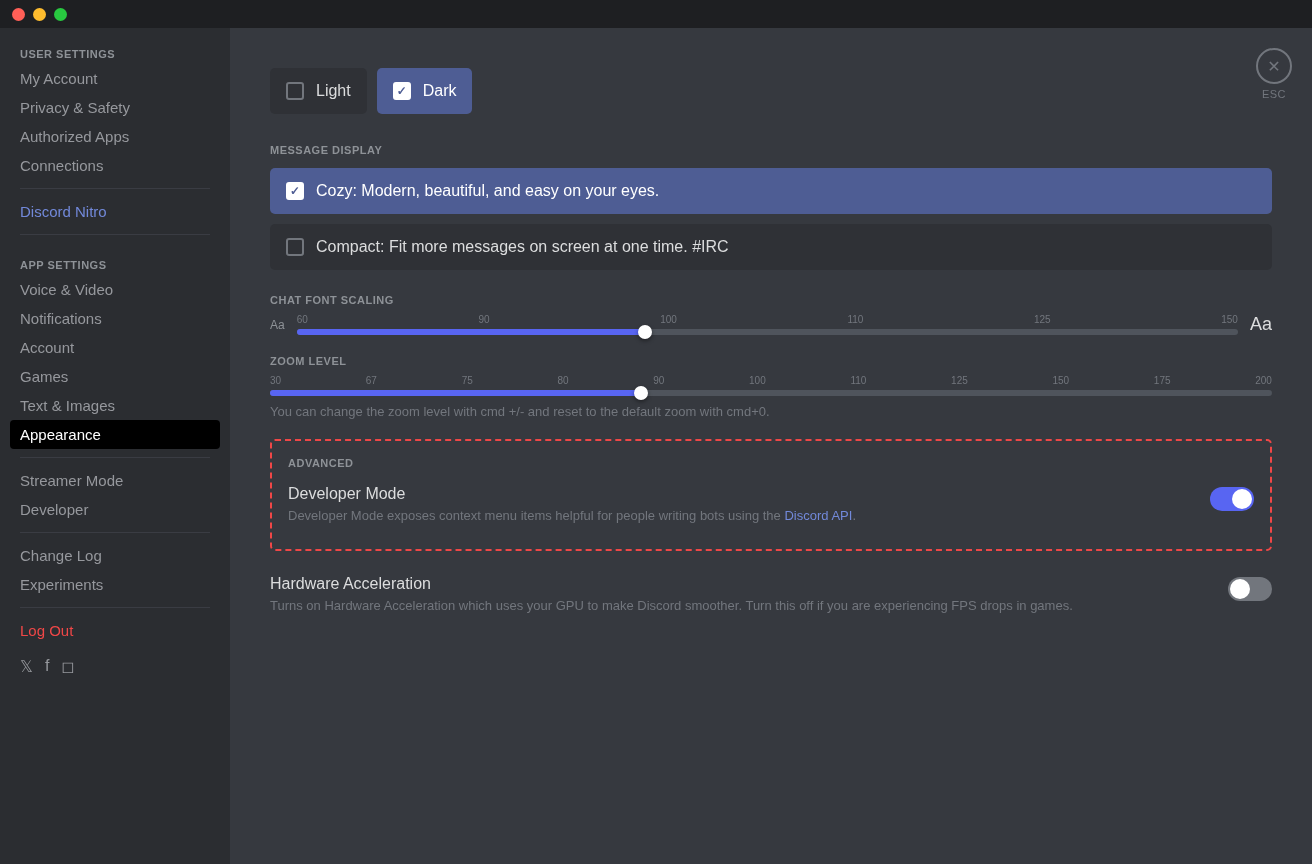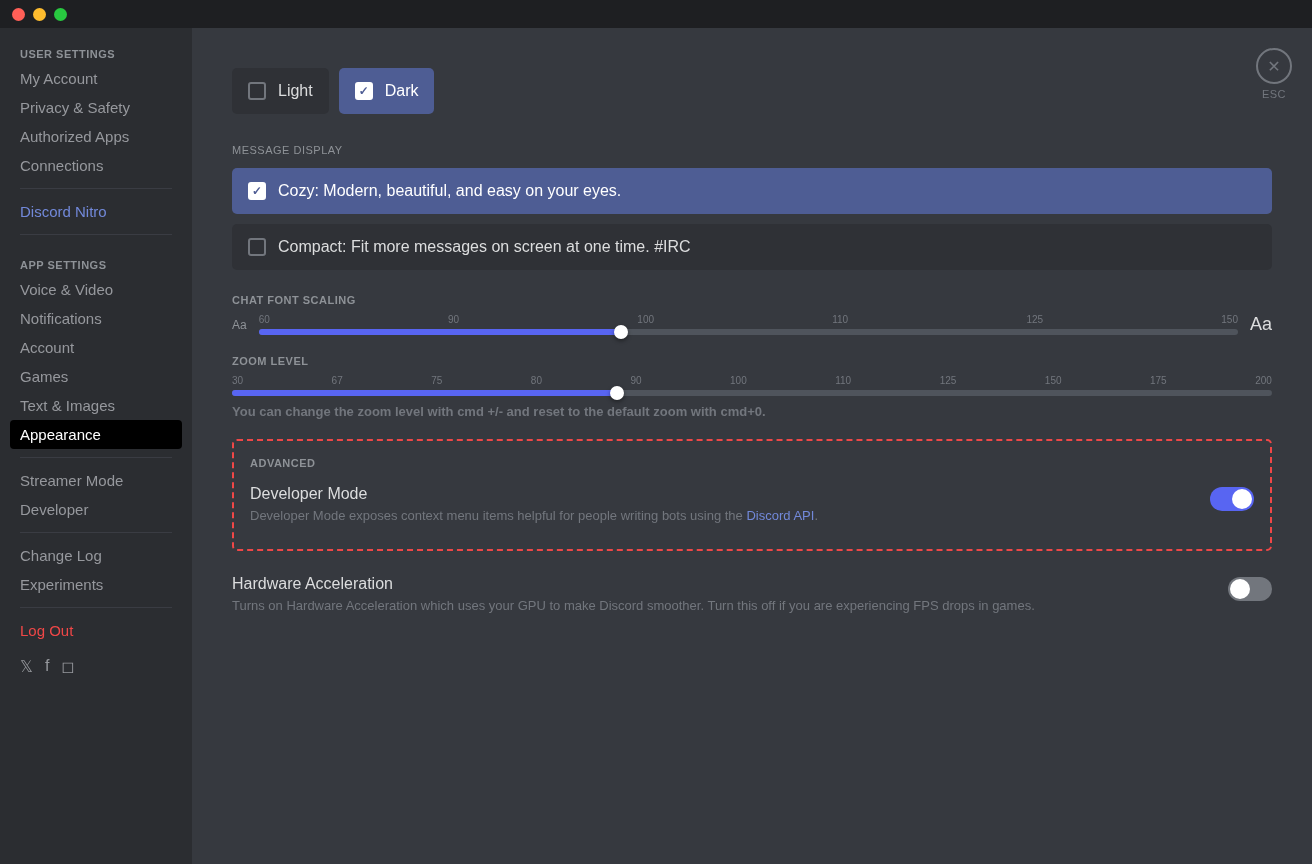--- a/index.html
+++ b/index.html
@@ -32,21 +32,21 @@
     .btn-max { background: #28c840; }
 
     .app {
       display: flex;
       flex: 1;
       overflow: hidden;
     }
 
     
     .sidebar {
-      width: 192px;
+      width: 230px;
       background: #2b2d31;
       flex-shrink: 0;
       padding: 20px 10px;
       overflow-y: auto;
       display: flex;
       flex-direction: column;
     }
     .sidebar-section-label {
       font-size: 11px;
       font-weight: 700;
@@ -162,21 +162,21 @@
     .checkbox.checked::after {
       content: '✓';
       color: #4e5d94;
       font-size: 12px;
       font-weight: 700;
     }
 
     
     .section-label {
       font-size: 11px;
-      font-weight: 400;
+      font-weight: 700;
       color: #8e9297;
       text-transform: uppercase;
       letter-spacing: 0.5px;
       margin-bottom: 12px;
     }
 
     
     .message-options {
       display: flex;
       flex-direction: column;
@@ -237,21 +237,20 @@
       top: 50%;
       transform: translateY(-50%);
       cursor: grab;
       box-shadow: 0 2px 4px rgba(0,0,0,0.4);
     }
 
     .zoom-hint {
       font-size: 13px;
       color: #72767d;
       margin-top: 8px;
-      font-weight: bold;
     }
 
     
     .advanced-section {
       border: 2px dashed #f04747;
       border-radius: 5px;
       padding: 16px;
       margin-bottom: 24px;
     }
     .advanced-label {

